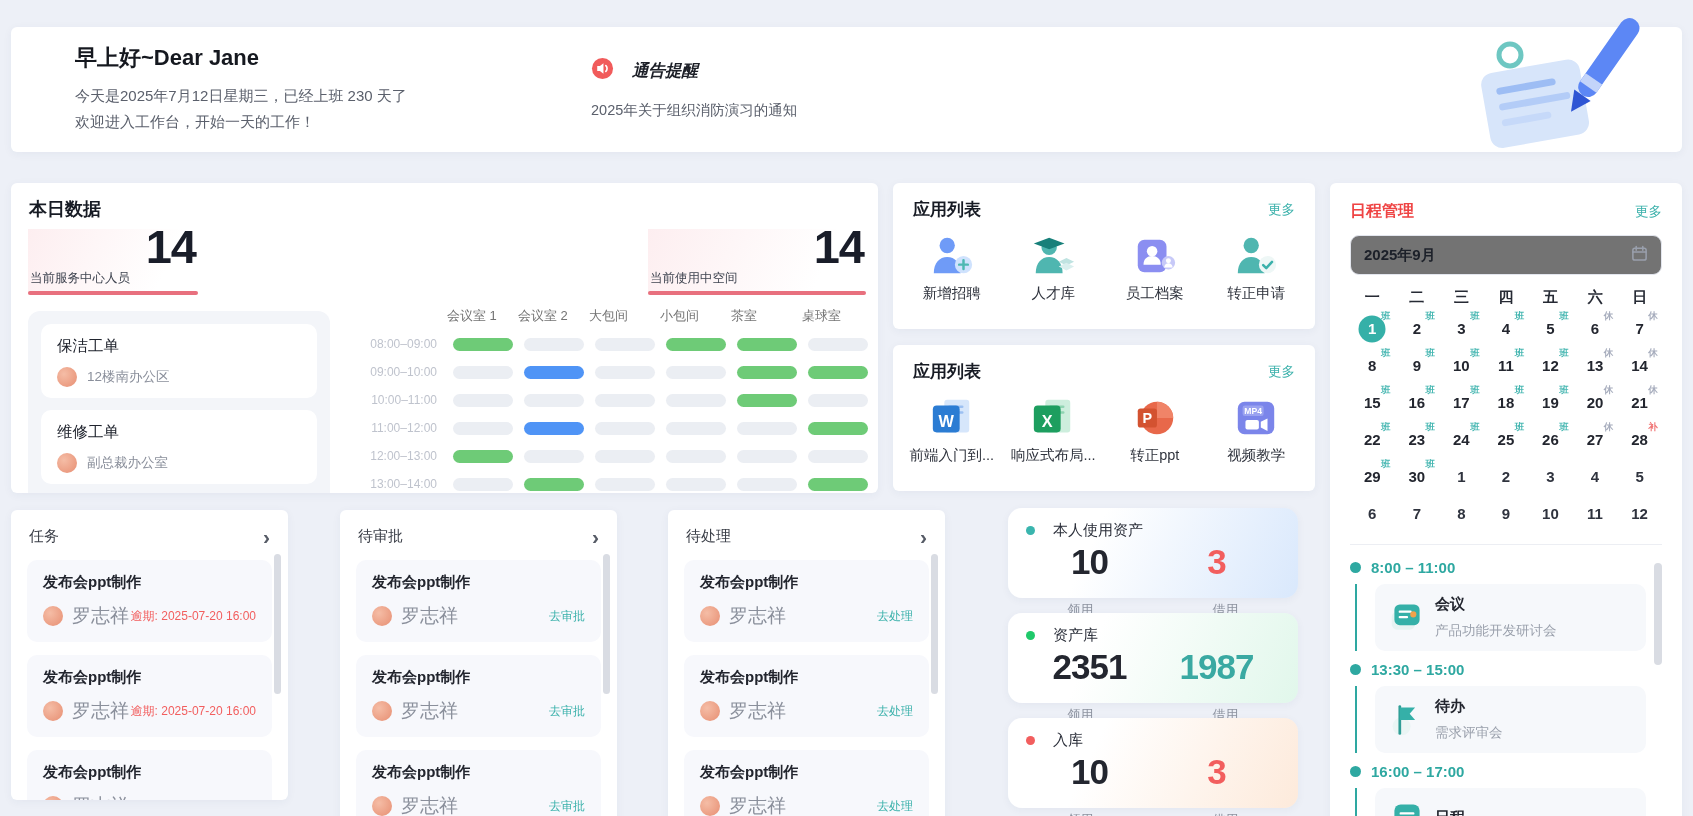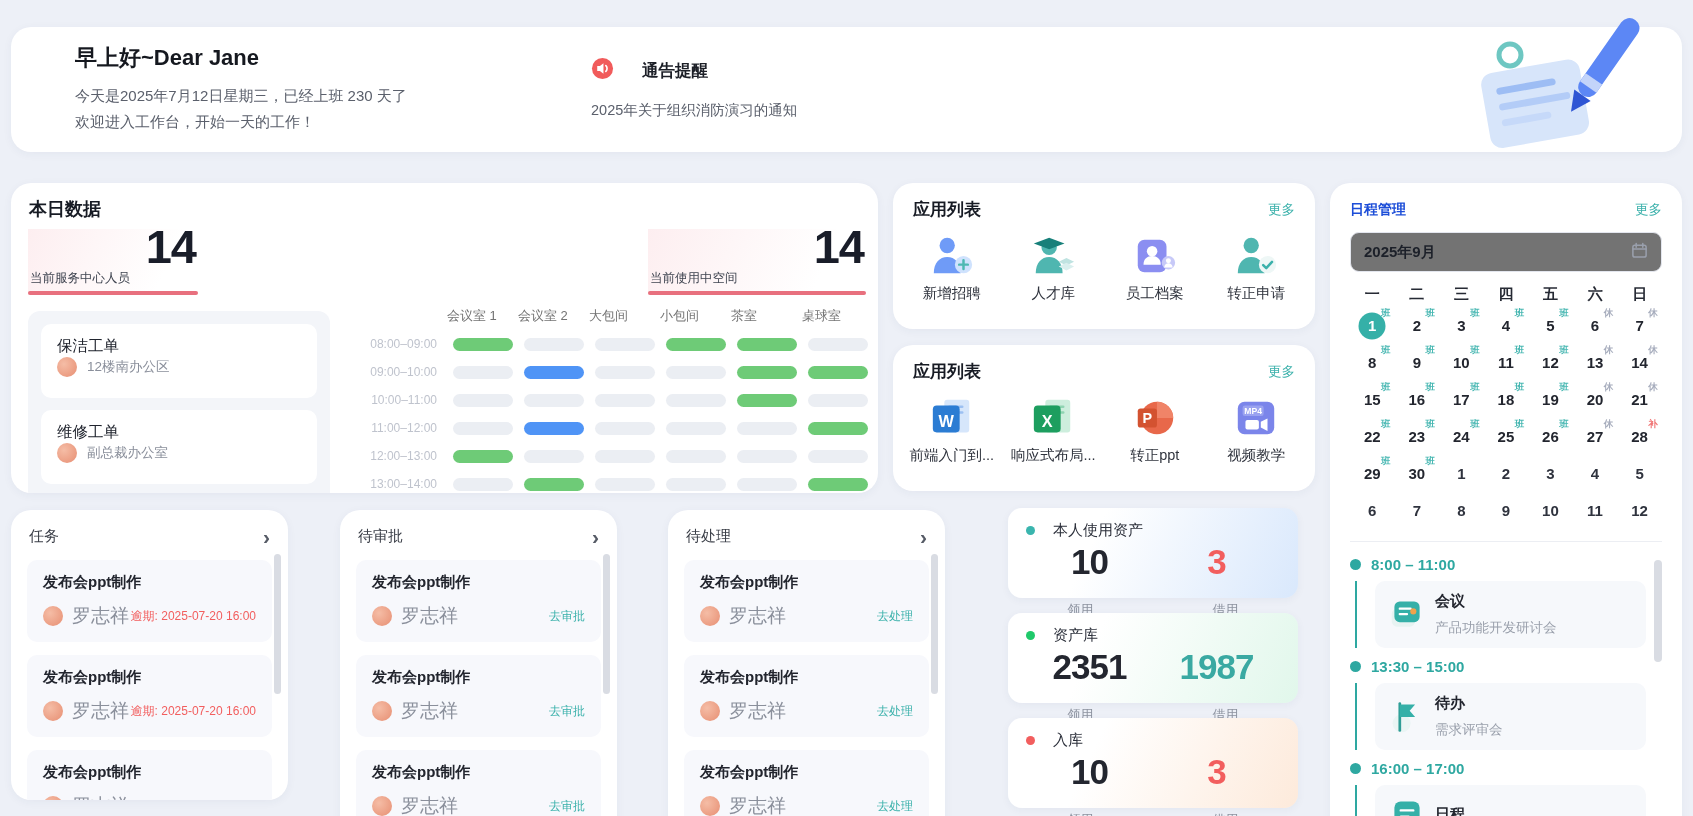--- a/index.html
+++ b/index.html
@@ -1,43 +1,43 @@
 <!DOCTYPE html>
 <html><head>
 <meta charset="utf-8">
 <style>
   html,body{margin:0;padding:0;background:#e9ecf4;}
   .stage{position:relative;width:1693px;height:816px;background:#edf0f7;overflow:hidden;
          font-family:"Liberation Sans",sans-serif;color:#23262f;}
-  .card{position:absolute;background:#fff;border-radius:20px;box-shadow:0 2px 10px rgba(40,60,100,.05);}
+  .card{position:absolute;background:#fff;border-radius:6px;box-shadow:0 2px 10px rgba(40,60,100,.05);}
 
   
   #header-card{left:11px;top:27px;width:1671px;height:125px;}
   .greet{position:absolute;left:64px;top:16px;font-size:22px;font-weight:bold;color:#15181f;}
   .hline{position:absolute;left:64px;font-size:15px;color:#5b606c;}
   .hline1{top:60px}.hline2{top:86px}
   .notice{position:absolute;left:580px;top:30px;}
-  .notice-head{display:flex;align-items:center;gap:28px;}
+  .notice-head{display:flex;align-items:center;gap:18px;font-style:italic;}
   .notice-title{font-size:16.5px;font-weight:bold;color:#1c1f27;}
   .notice-text{margin-top:17px;font-size:14.5px;color:#5b606c;cursor:pointer;}
   .illus{position:absolute;right:40px;top:-16px;}
 
   
   #today-card{left:11px;top:183px;width:867px;height:310px;overflow:hidden;}
   .card-title{position:absolute;left:18px;top:14px;font-size:18px;font-weight:bold;color:#171b24;}
   .stat{position:absolute;height:66px;background:linear-gradient(115deg,#fdeef0,#ffffff 78%);}
   .stat1{left:17px;top:46px;width:170px;}
   .stat2{left:637px;top:46px;width:218px;}
   .stat-underline{position:absolute;left:0;right:0;bottom:0;height:4px;border-radius:2px;background:#e8707e;}
   .stat-label{position:absolute;left:2px;bottom:8px;font-size:12.5px;color:#3f4450;}
   .stat-num{position:absolute;right:2px;top:-10px;font-size:47px;font-weight:800;color:#191d29;letter-spacing:-1px;}
   .orders{position:absolute;left:17px;top:128px;width:302px;height:200px;background:#f3f5f9;border-radius:12px;padding:13px;box-sizing:border-box;}
   .order-card{background:#fff;border-radius:10px;padding:12px 16px;height:74px;box-sizing:border-box;margin-bottom:12px;}
   .order-title{font-size:15.5px;font-weight:normal;color:#20242e;}
-  .order-row{display:flex;align-items:center;gap:10px;margin-top:0;}
+  .order-row{display:flex;align-items:center;gap:10px;margin-top:10px;}
   .avatar{width:20px;height:20px;border-radius:50%;background:radial-gradient(circle at 35% 35%,#f5bda6,#e78e72);flex:0 0 auto;}
   .order-loc{font-size:13.5px;color:#8a8f9b;}
   #grid{position:absolute;left:340px;top:124px;}
   .g-head{display:flex;}
   .g-spacer{width:96px;}
   .g-room{width:71px;text-align:left;font-size:13px;color:#737373;}
   #grid-rows{margin-top:5px;}
   .g-row{display:flex;align-items:center;height:28px;}
   .g-time{width:96px;text-align:right;padding-right:10px;font-size:12px;color:#bfc3cd;box-sizing:border-box;}
   .g-cell{width:71px;display:flex;justify-content:center;}
@@ -53,21 +53,21 @@
   .apps-title{font-size:17px;font-weight:bold;color:#171b24;}
   .more-link{font-size:13.5px;color:#3bb1ab;cursor:pointer;}
   .apps-row{position:absolute;left:8px;right:8px;top:50px;display:flex;}
   .app-item{flex:1;display:flex;flex-direction:column;align-items:center;cursor:pointer;}
   .app-ico svg{width:46px;height:46px;display:block;}
   .app-label{margin-top:5px;font-size:14.5px;color:#2f333d;}
 
   
   #cal-card{left:1330px;top:183px;width:352px;height:690px;padding:18px 20px;box-sizing:border-box;}
   .cal-head{display:flex;justify-content:space-between;align-items:center;}
-  .cal-title{font-size:14px;font-weight:bold;color:#1d4ed8;}
+  .cal-title{font-size:16px;font-weight:bold;color:#ef4444;}
   .month-picker{margin-top:13px;height:38px;border:1px solid #e3e6ee;border-radius:9px;display:flex;align-items:center;justify-content:space-between;padding:0 13px;cursor:pointer;background:#737373;}
   .month-text{font-size:15px;font-weight:bold;color:#1c2029;}
   .weekdays{display:flex;margin-top:13px;}
   .wd{flex:1;text-align:center;font-size:15px;font-weight:bold;color:#262a34;}
   #cal-grid{display:flex;flex-wrap:wrap;margin-top:3px;}
   .day{width:14.28%;height:37px;position:relative;display:flex;align-items:center;justify-content:center;cursor:pointer;}
   .day-num{font-size:15px;font-weight:bold;color:#23262f;position:relative;z-index:1;}
   .day-muted .day-num{color:#2f333e;}
   .day-sel::before{content:"";position:absolute;width:27px;height:27px;border-radius:50%;background:#35b0a8;left:50%;top:50%;transform:translate(-50%,-50%);}
   .day-sel .day-num{color:#fff;}

